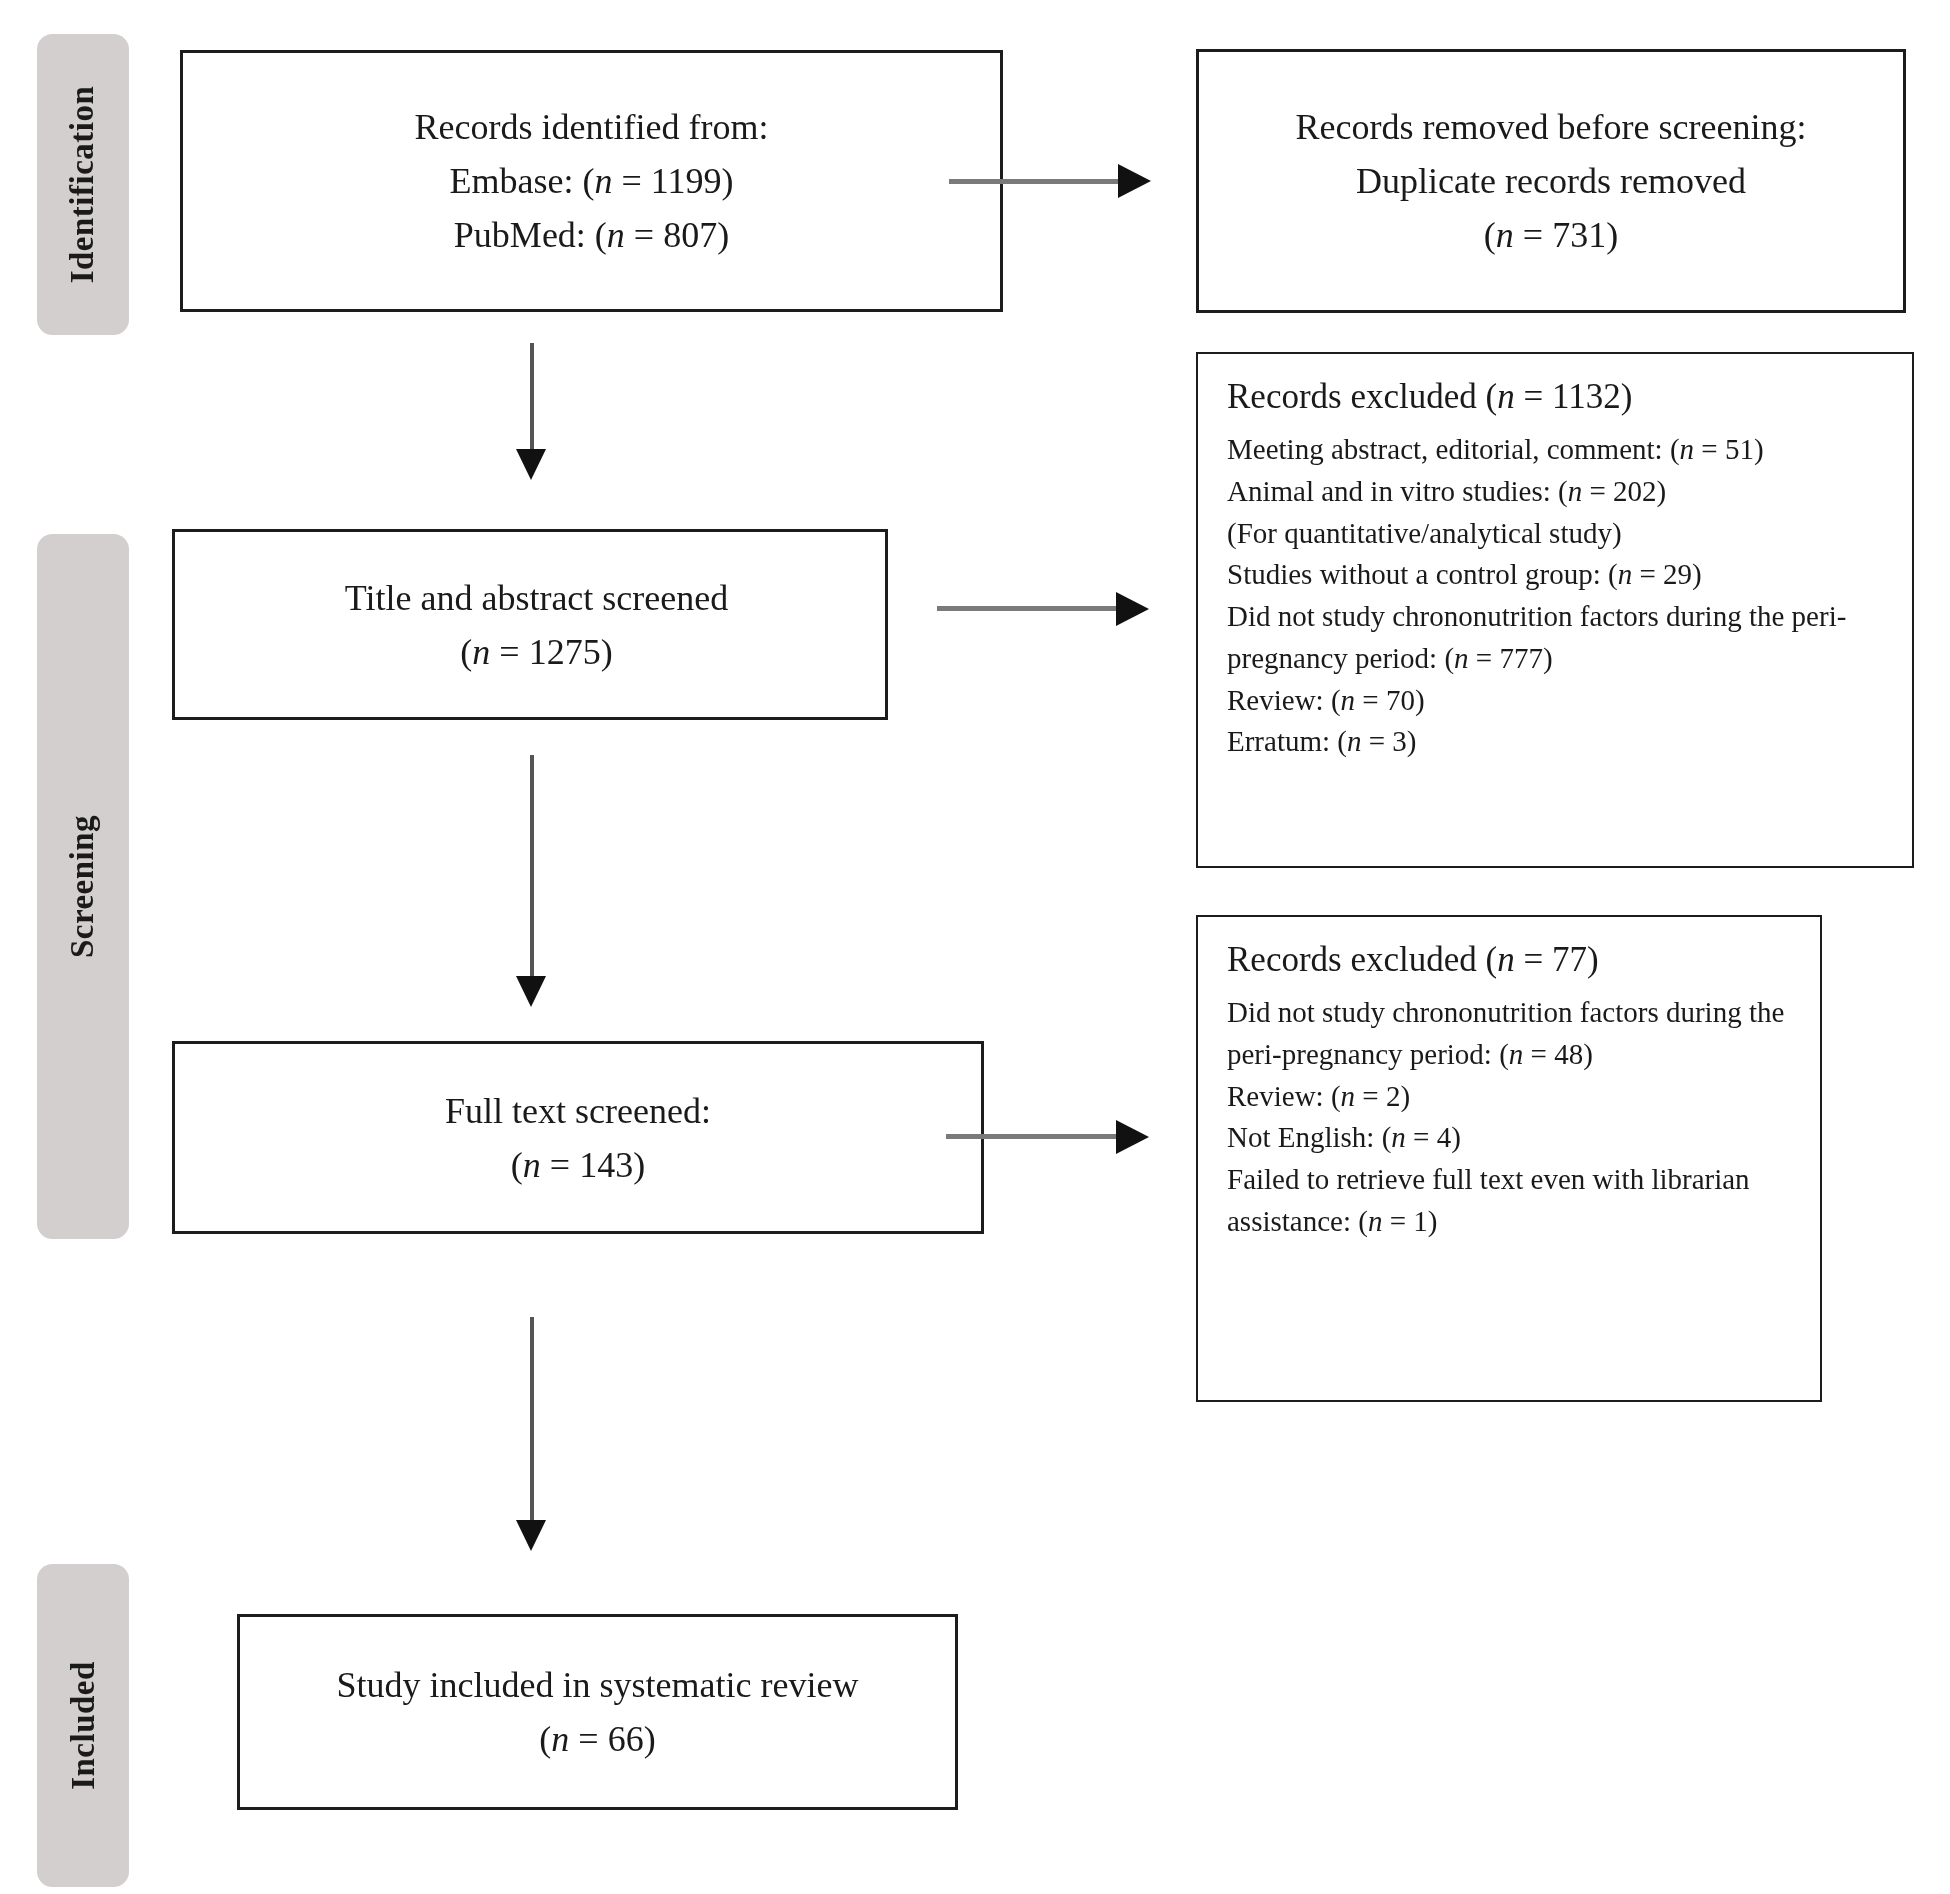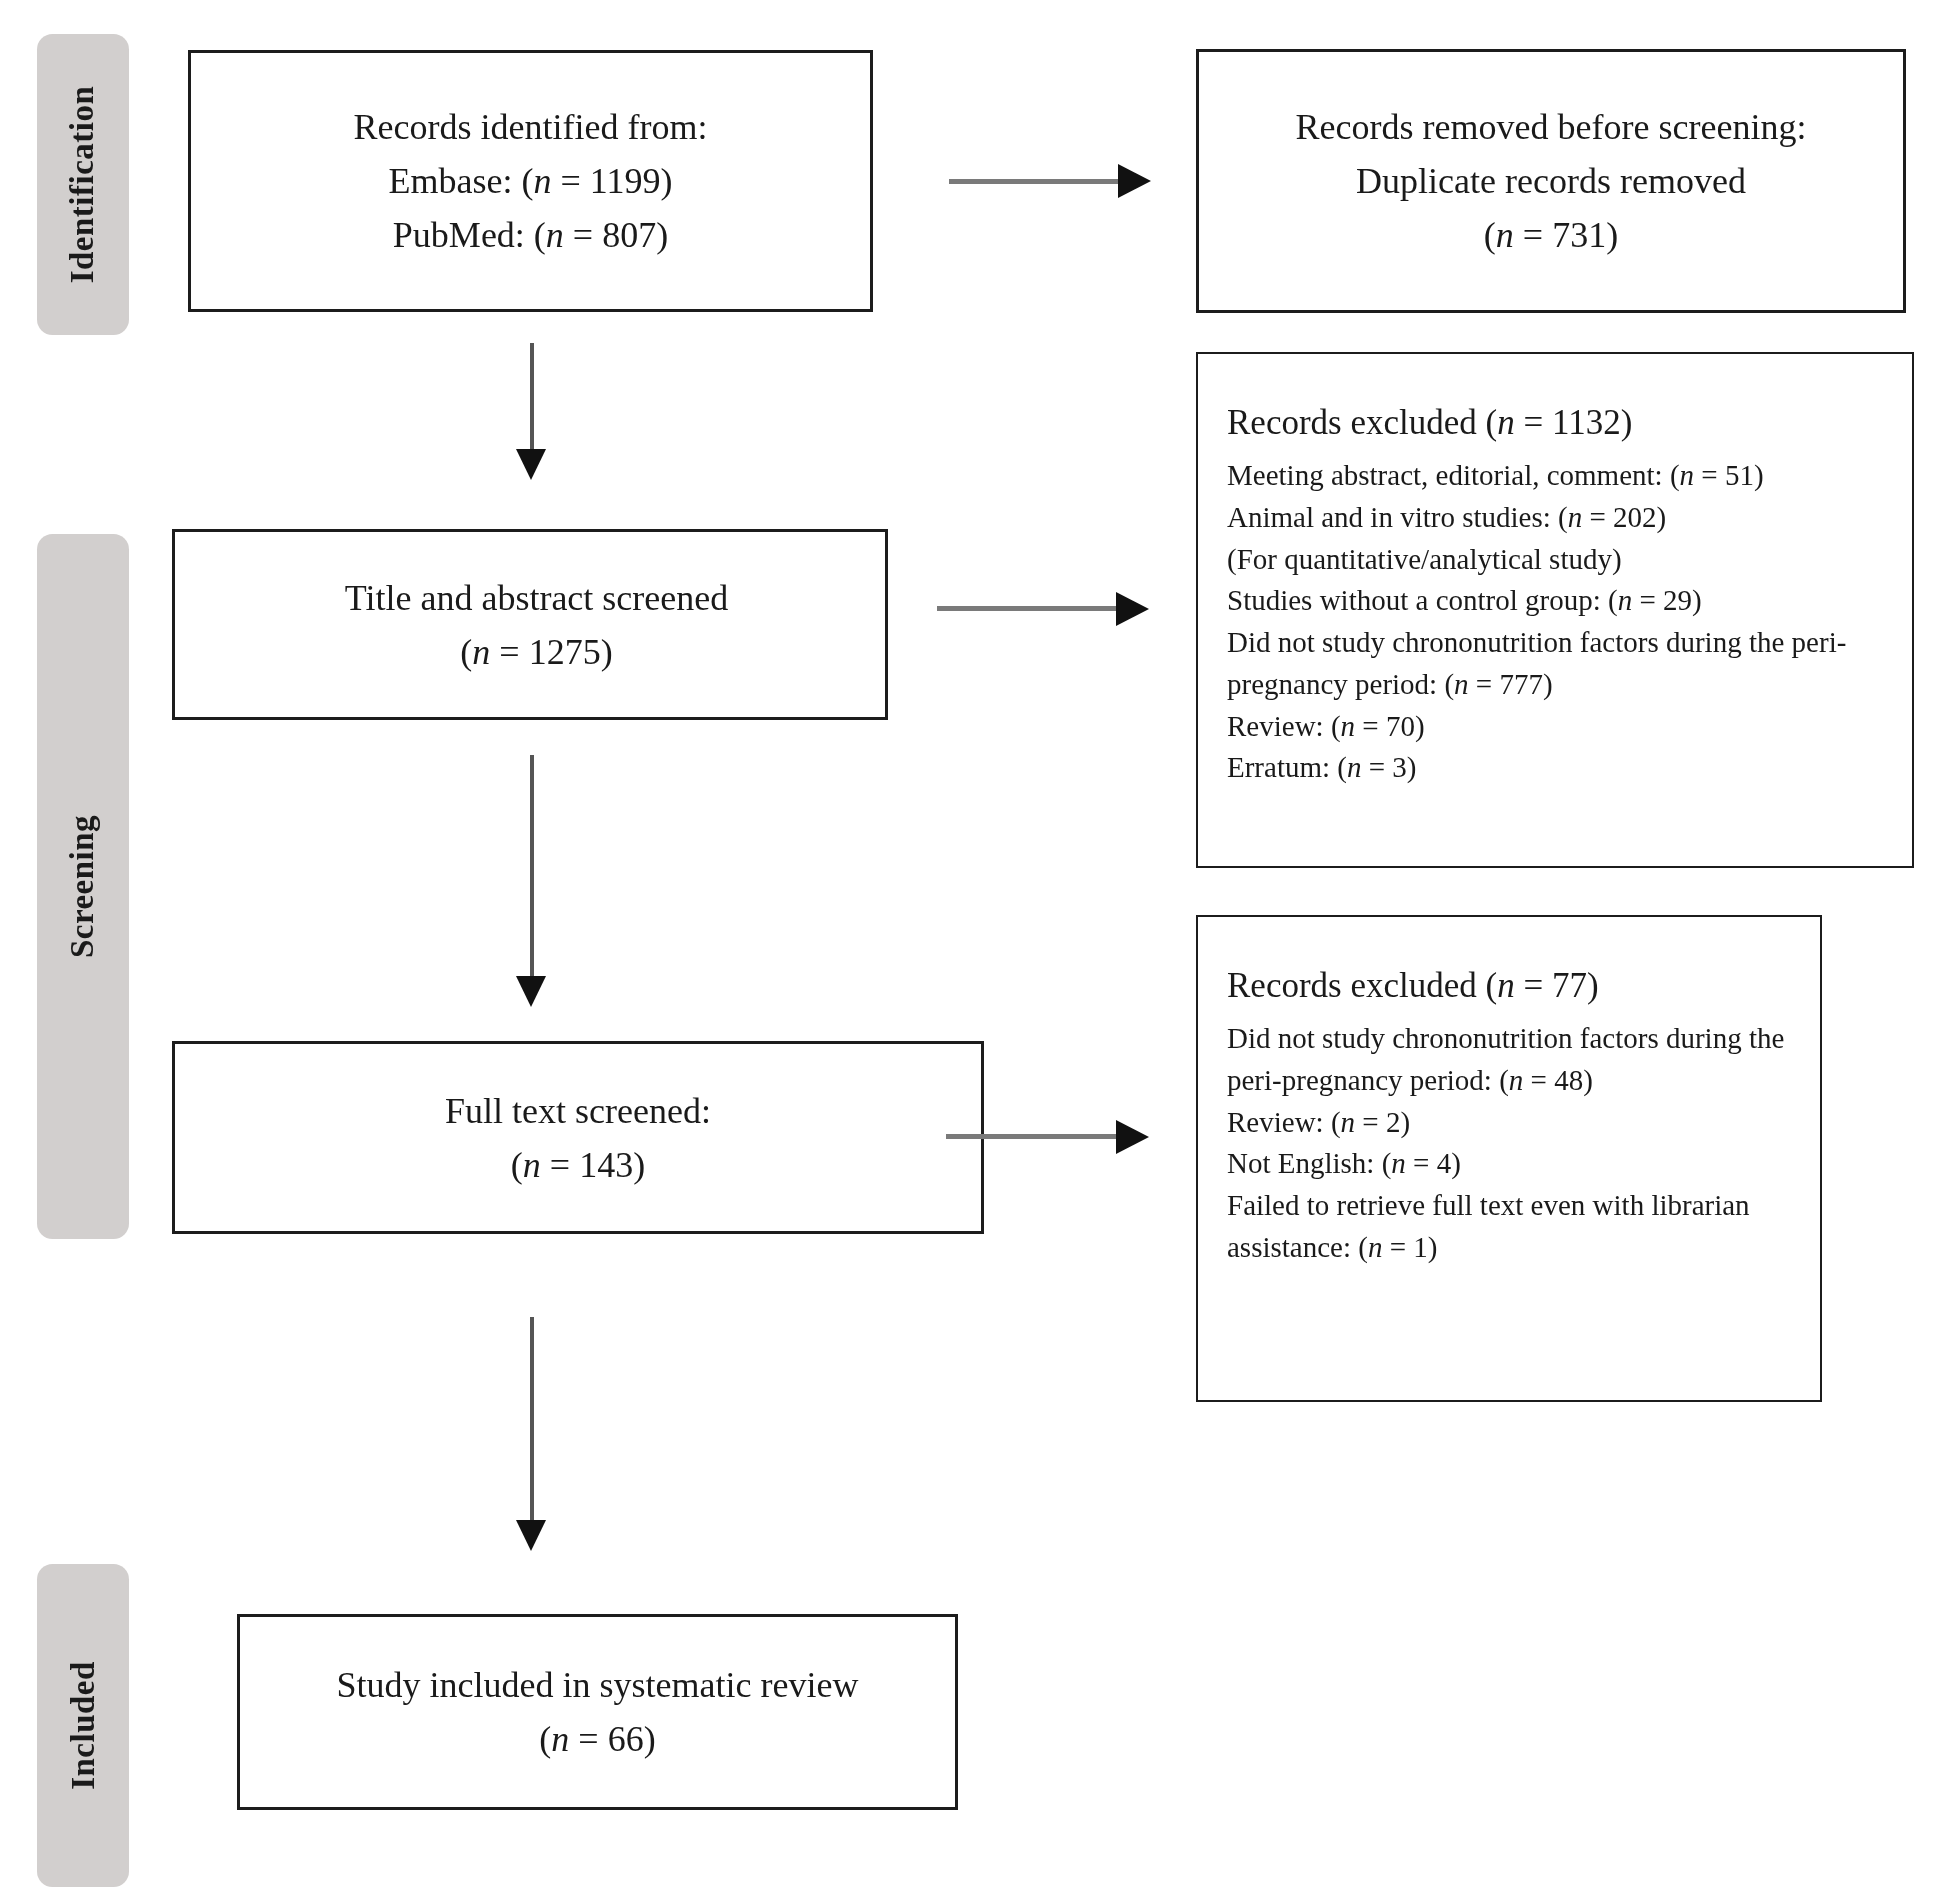--- a/index.html
+++ b/index.html
@@ -25,25 +25,25 @@
   
   .box{
     position:absolute;background:#ffffff;box-sizing:border-box;
     border:3.9px solid var(--border,#1c1c1c);
   }
   .box.center{
     display:flex;flex-direction:column;align-items:center;justify-content:center;
     text-align:center;font-size:36px;line-height:1.5;
   }
   .box.detail{
-    border-width:2.9px;padding:46px 23px 0 29px;
+    border-width:2.9px;padding:20px 23px 0 29px;
     font-size:29px;line-height:1.44;text-align:left;
   }
   .box.detail .bh{font-size:35px;line-height:1.3;margin-bottom:9.7px;}
-  #b1 {left:188px;top:50px;width:685px;height:262px;}
+  #b1 {left:180px;top:50px;width:823px;height:262px;}
   #br1{left:1196px;top:49px;width:710px;height:264px;justify-content:center;}
   #b2 {left:172px;top:529px;width:716px;height:191px;padding-left:13px;}
   #br2{left:1196px;top:352px;width:718px;height:516px;}
   #b3 {left:172px;top:1041px;width:812px;height:193px;}
   #br3{left:1196px;top:915px;width:626px;height:487px;}
   #b4 {left:189px;top:1614px;width:721px;height:196px;margin-left:48px;}
 
   
   .hshaft{position:absolute;height:4.9px;background:var(--h-shaft,#7a7a7a);}
   .hhead{position:absolute;width:0;height:0;

